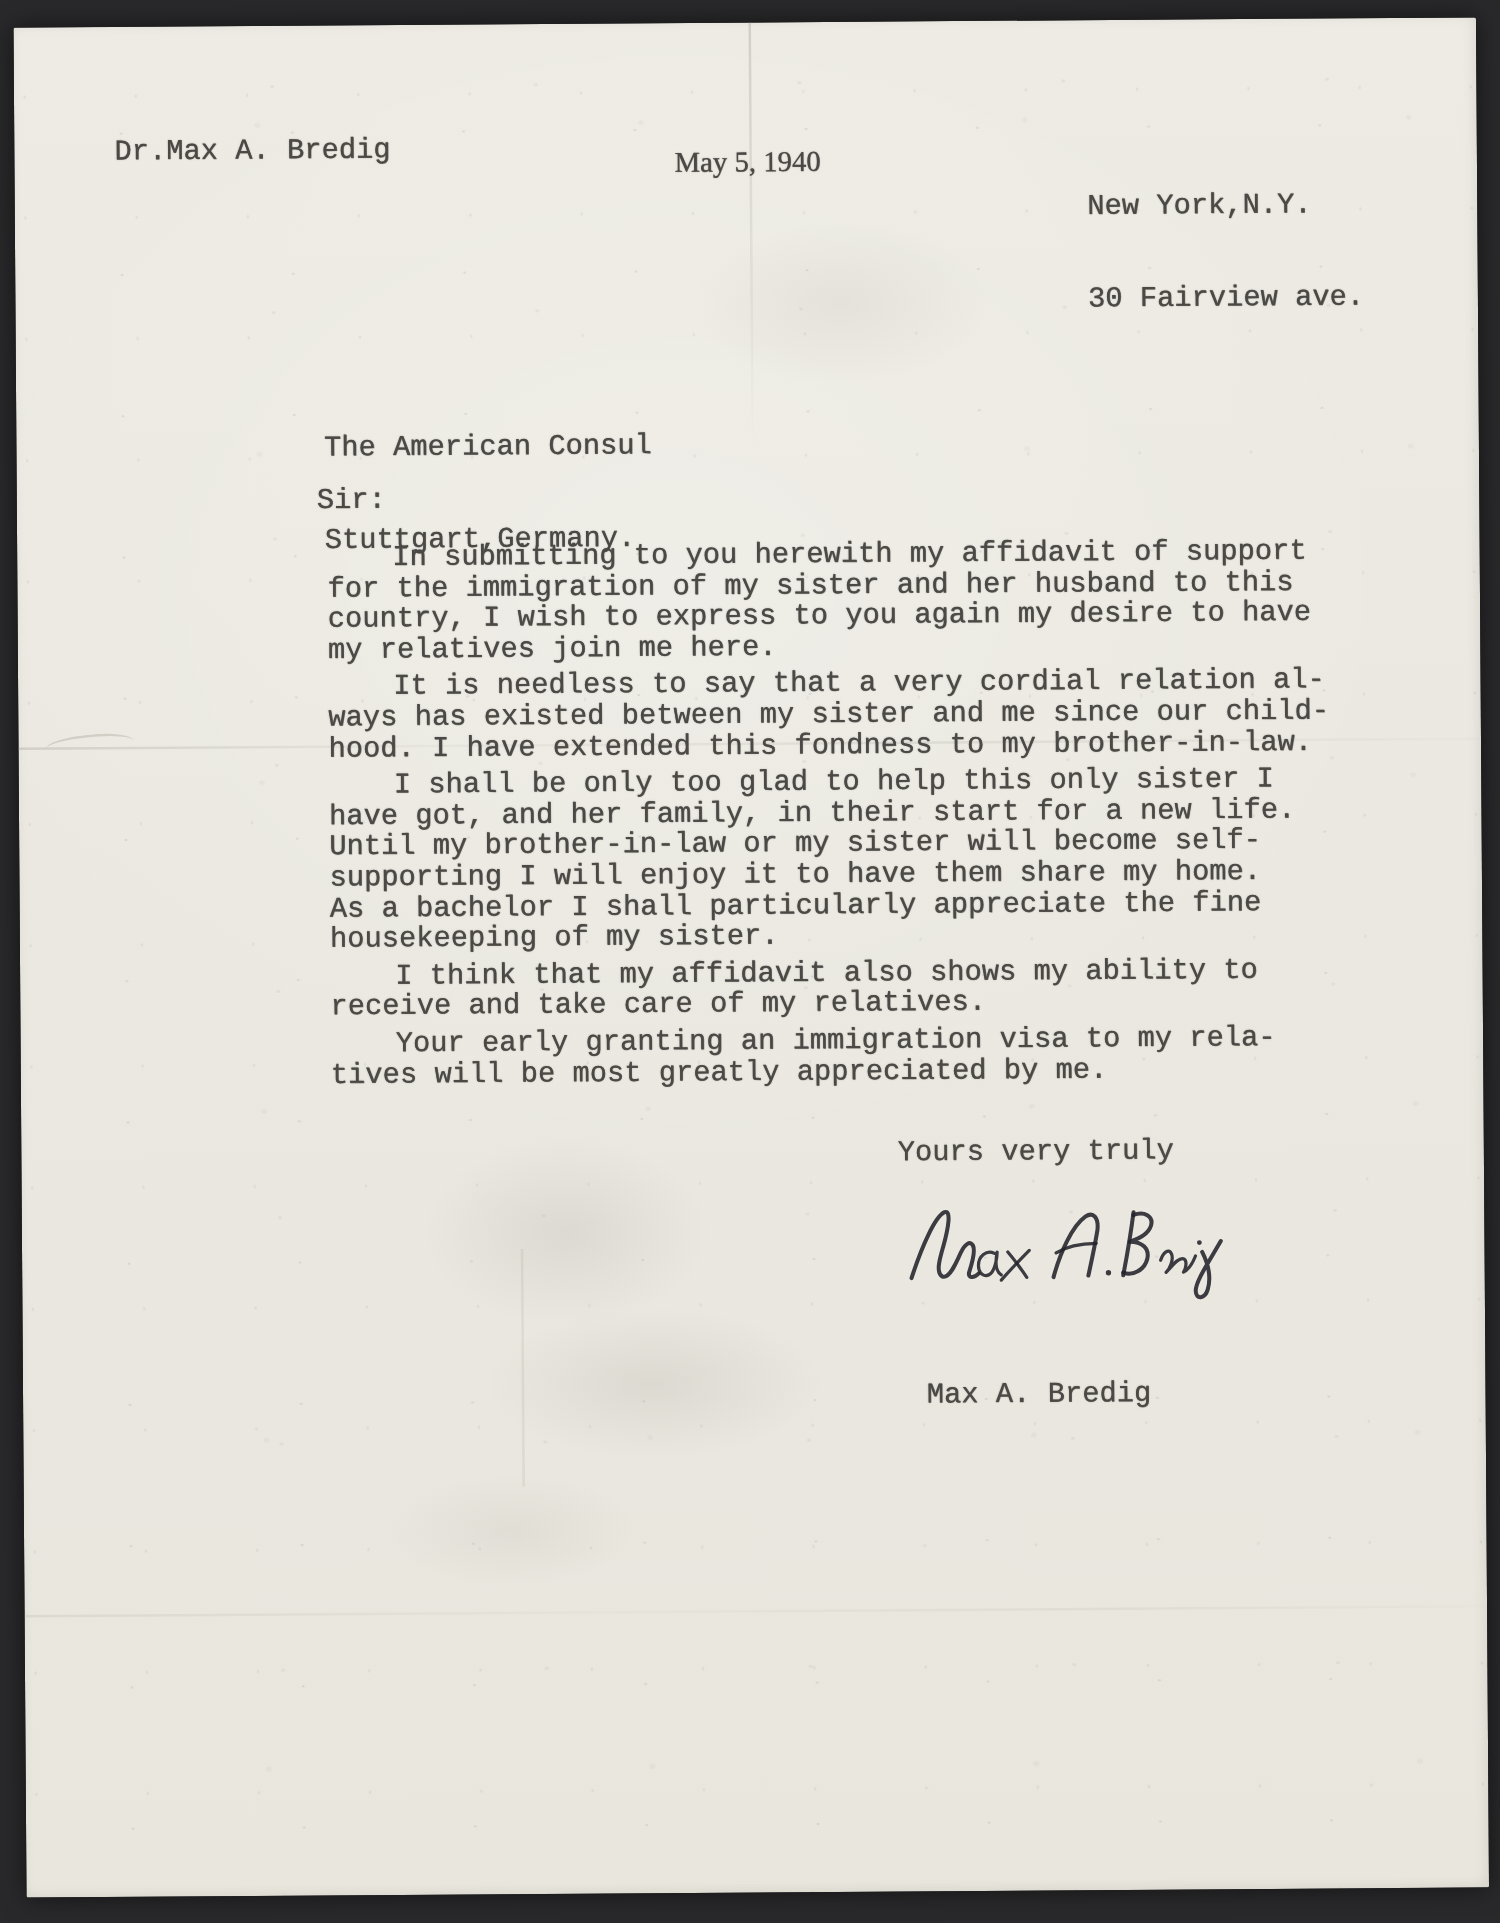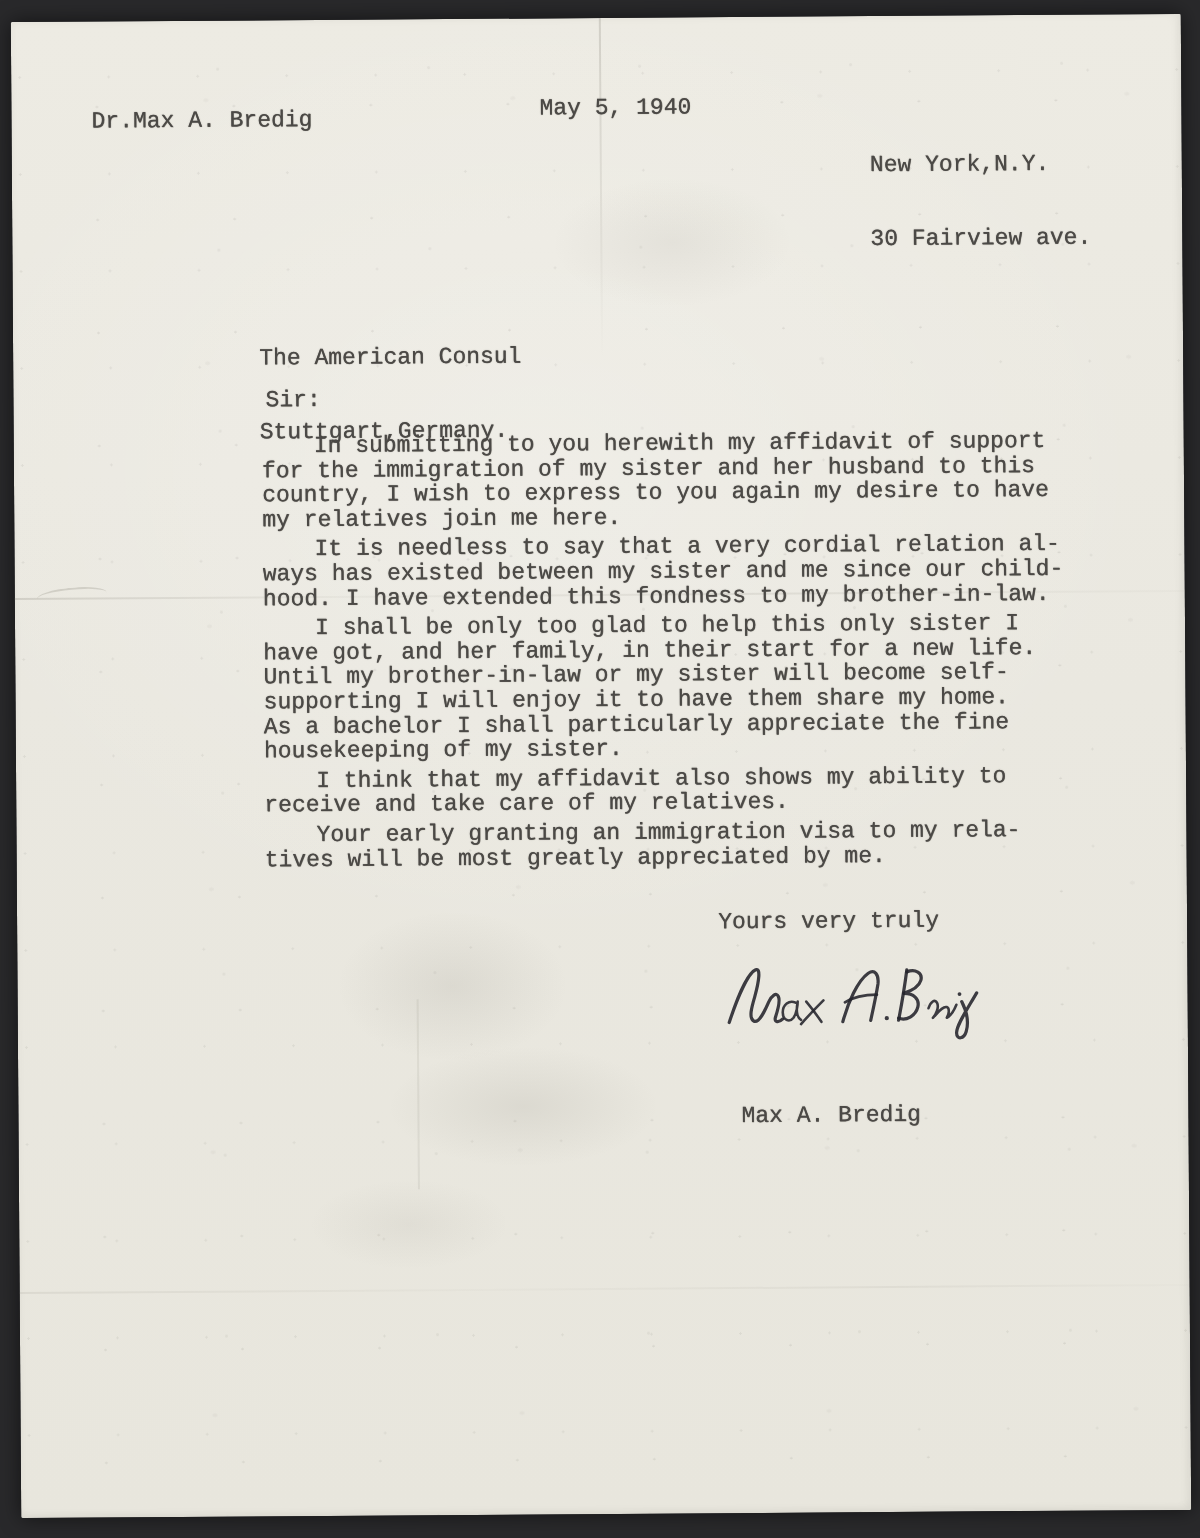--- a/index.html
+++ b/index.html
@@ -56,24 +56,24 @@
   .sm4{left:290px;top:1160px;width:200px;height:90px;background:radial-gradient(closest-side, rgba(108,104,94,.07), rgba(108,104,94,0));}
 
   .type{
     position:absolute;
     color:var(--ink);
     font-size:23px;line-height:24.6px;
     letter-spacing:0;white-space:pre;
     text-shadow:0.35px 0.25px 0 rgba(75,72,66,.7), 0 0 1.3px rgba(75,72,66,.45);
   }
   .header-sender{left:80px;top:88px;}
-  .header-date{left:528px;top:78px;}
+  .header-date{left:528px;top:100px;font-family:Liberation Serif, serif;}
   .header-addr{left:858px;top:88px;}
   .recipient{left:246px;top:277px;}
-  .salutation{left:252px;top:368px;}
+  .salutation{left:240px;top:368px;}
   .letter-body{left:248px;top:414px;width:846px;}
   .para{margin:0 0 5px 0;}
   .para .line{white-space:pre;}
   .para .line:first-child{text-indent:52px;}
   .valediction{left:701px;top:893px;}
   .typed-name{left:723px;top:1087px;}
   .signature{position:absolute;left:705px;top:936px;width:268px;height:98px;}
   .signature path{fill:none;stroke:var(--sig);stroke-width:3;stroke-linecap:round;stroke-linejoin:round;opacity:.88;}
   .signature .thin{stroke-width:2.4;}
   .signature circle{fill:var(--sig);opacity:.88;}

